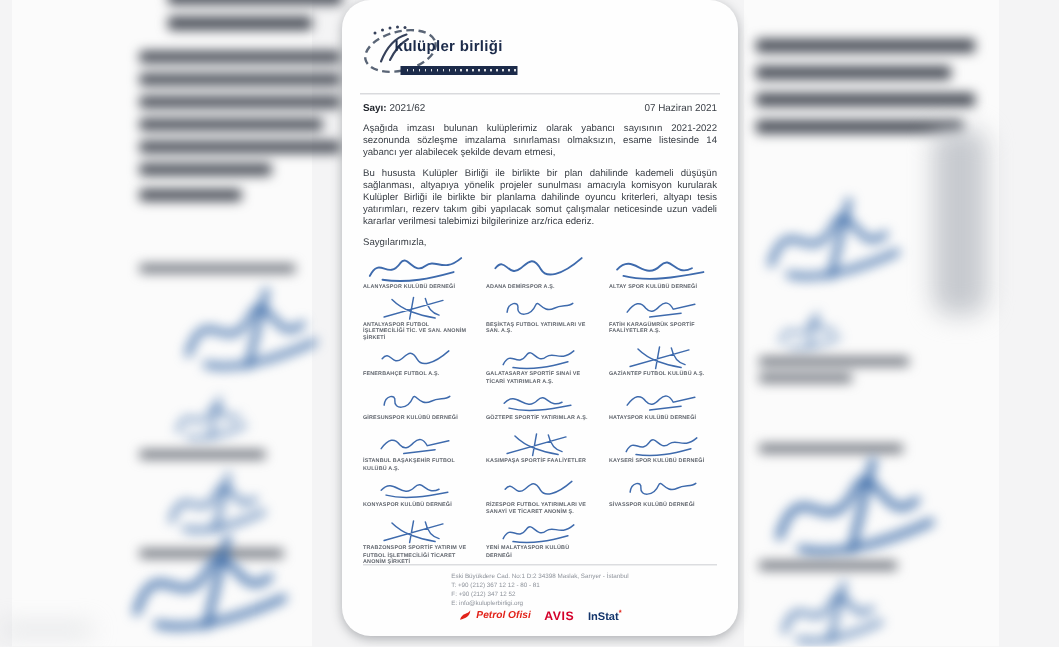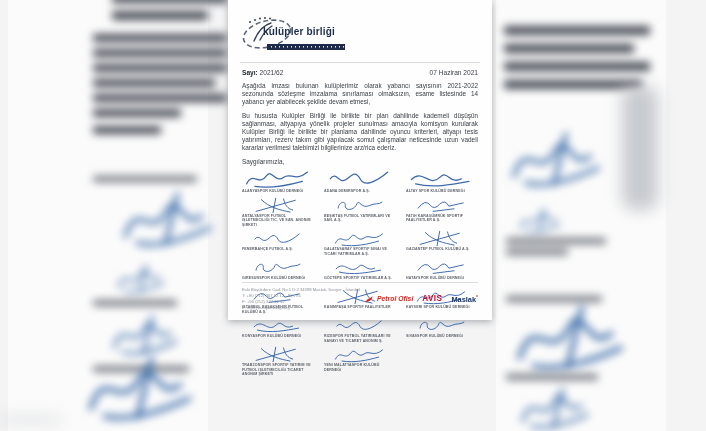--- a/index.html
+++ b/index.html
@@ -17,23 +17,23 @@
   .blur{filter:blur(4px);}
   .blur-heavy{filter:blur(8px);}
   .bgbars{position:absolute;display:flex;flex-direction:column;}
   .bgbars .bar{background:#464b55;border-radius:2px;}
   .bgbars .bar.gray{background:#6d727b;}
   .bgsig{position:absolute;color:#3f6eaa;}
   .bgsig svg{width:100%;height:100%;stroke:#3f6eaa;stroke-width:4;fill:none;stroke-linecap:round;}
   .bg-blob{position:absolute;background:#c7cacf;border-radius:12px;}
   
   .page{
-    position:absolute;left:228px;top:0;width:264px;height:320px;
+    position:absolute;left:228px;top:0;width:264px;height:424px;
     background:#fefefe;box-shadow:0 2px 7px rgba(40,45,55,.35);
-    box-sizing:border-box;padding:14px 14px 0 14px;
+    box-sizing:border-box;padding:14px 14px 0 14px;border-radius:19px;
   }
   
   .logo-wrap{position:relative;height:44px;}
   .logo-sketch{position:absolute;left:-2px;top:0;width:58px;height:38px;}
   .logo-sketch ellipse{fill:none;stroke:#5a6576;stroke-width:1.6;stroke-dasharray:5 3;}
   .logo-sketch .swoosh{fill:none;stroke:#36415a;stroke-width:1.4;stroke-linecap:round;}
   .logo-sketch .star{fill:#36415a;}
   .logo-text{
     position:absolute;left:21px;top:12px;
     font-size:10px;font-weight:bold;color:#1c2b4a;letter-spacing:.2px;
@@ -55,21 +55,21 @@
     margin-top:2px;display:grid;grid-template-columns:1fr 1fr 1fr;
     column-gap:10px;row-gap:3px;
   }
   .sig{min-height:26px;}
   .sig svg{display:block;width:70px;height:17px;stroke:#2e5ea6;stroke-width:1.5;fill:none;stroke-linecap:round;opacity:.92;}
   .sig.tall svg{height:22px;}
   .sig-label{font-size:3.6px;line-height:1.25;letter-spacing:.12px;color:#60656d;font-weight:bold;max-width:80px;}
   
   .footer{position:absolute;left:14px;right:14px;bottom:9px;}
   .footer-rule{border:0;border-top:1px solid #dcdde0;margin:0 0 4px 0;}
-  .footer-flex{display:flex;justify-content:space-between;align-items:center;}
+  .footer-flex{display:flex;justify-content:space-between;align-items:center;flex-direction:column;}
   .addr{font-size:4.2px;line-height:1.45;color:#8d929a;}
   .sponsors{display:flex;align-items:center;gap:9px;}
   .sp-po{display:flex;align-items:center;gap:2px;font-size:6.8px;font-weight:bold;font-style:italic;color:#e2231a;}
   .sp-po svg{width:10px;height:8px;fill:#e2231a;}
   .sp-avis{font-size:8.2px;font-weight:bold;color:#d4002a;letter-spacing:.4px;}
   .sp-instat{font-size:7.4px;font-weight:bold;color:#14356b;}
   .sp-instat .tick{color:#e2231a;font-size:5px;vertical-align:super;}
 </style>
 </head>
 <body>
@@ -345,17 +345,17 @@
         <div>E: info@kuluplerbirligi.org</div>
       </div>
       <div class="sponsors">
         <div class="sp-po">
           <svg viewBox="0 0 16 12">
               <path d="M1 11 C4 3 9 6 12 1 C12 7 7 10 1 11 Z"></path>
             </svg>
           <span>Petrol Ofisi</span>
         </div>
         <div class="sp-avis">AVIS</div>
-        <div class="sp-instat"><span>Maslak</span><span class="tick">*</span></div>
+        <div class="sp-instat"><span>InStat</span><span class="tick">*</span></div>
       </div>
     </div>
   </div>
 </div>
 
 </body></html>

